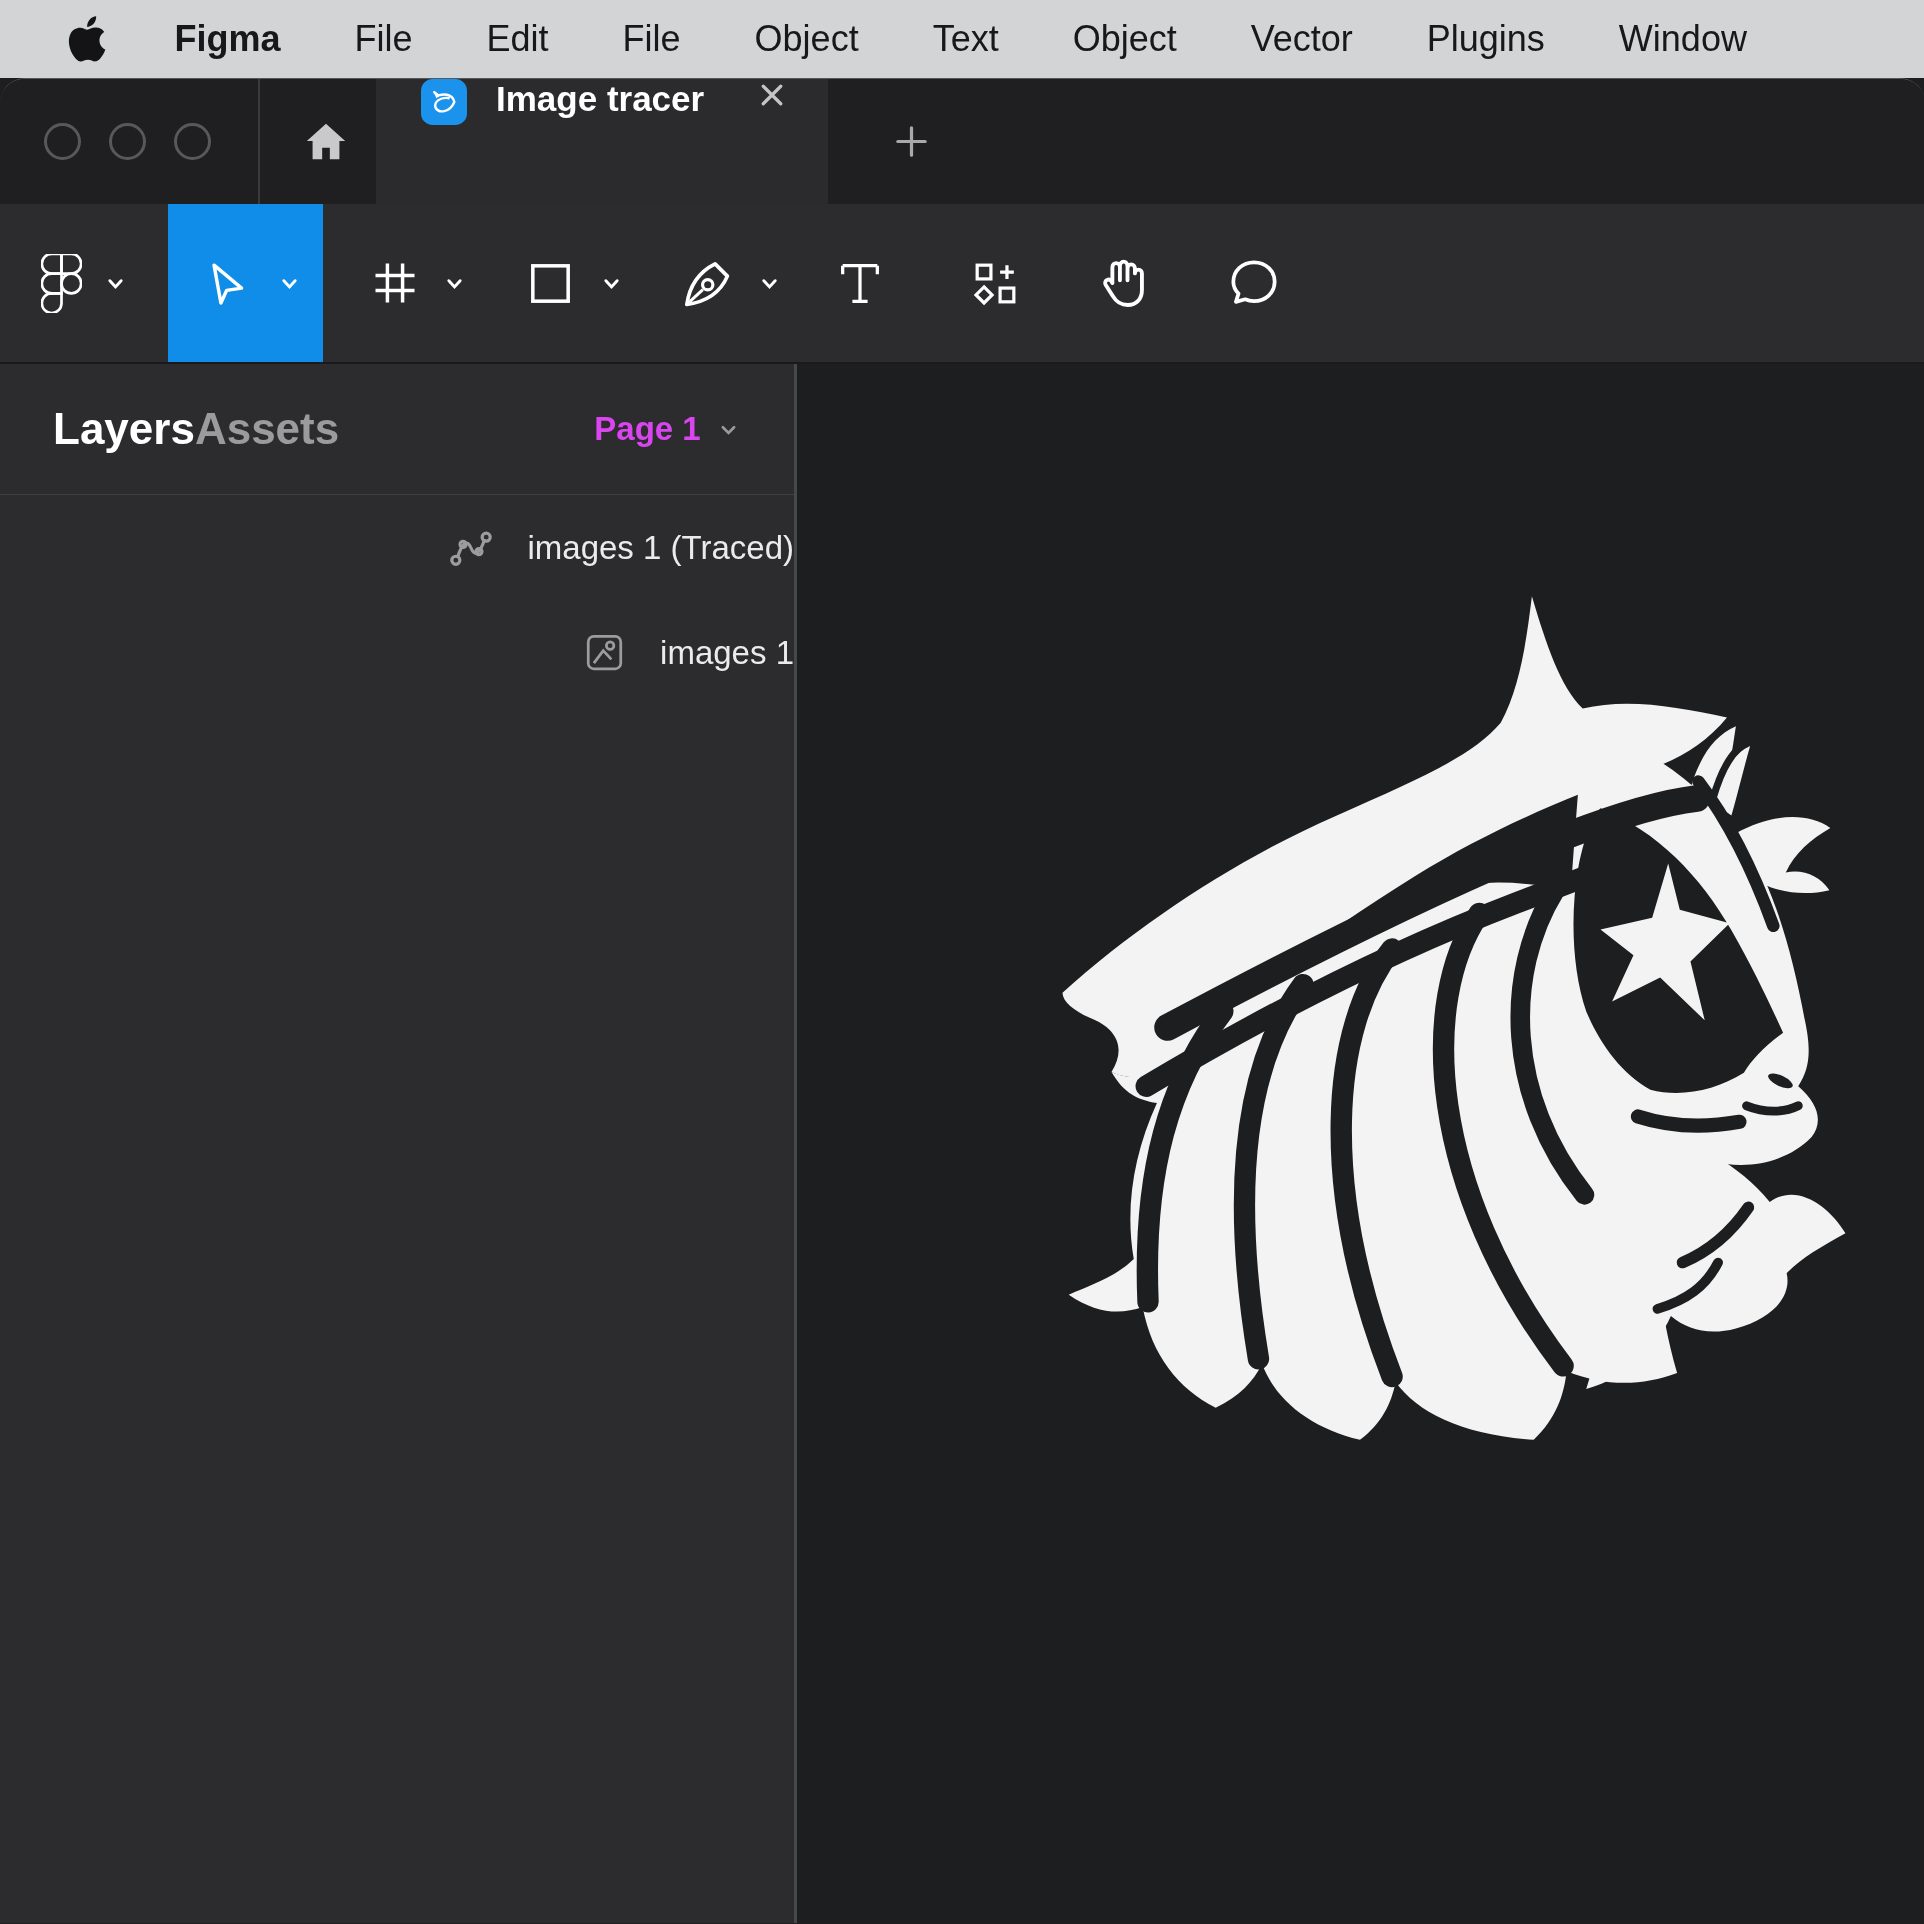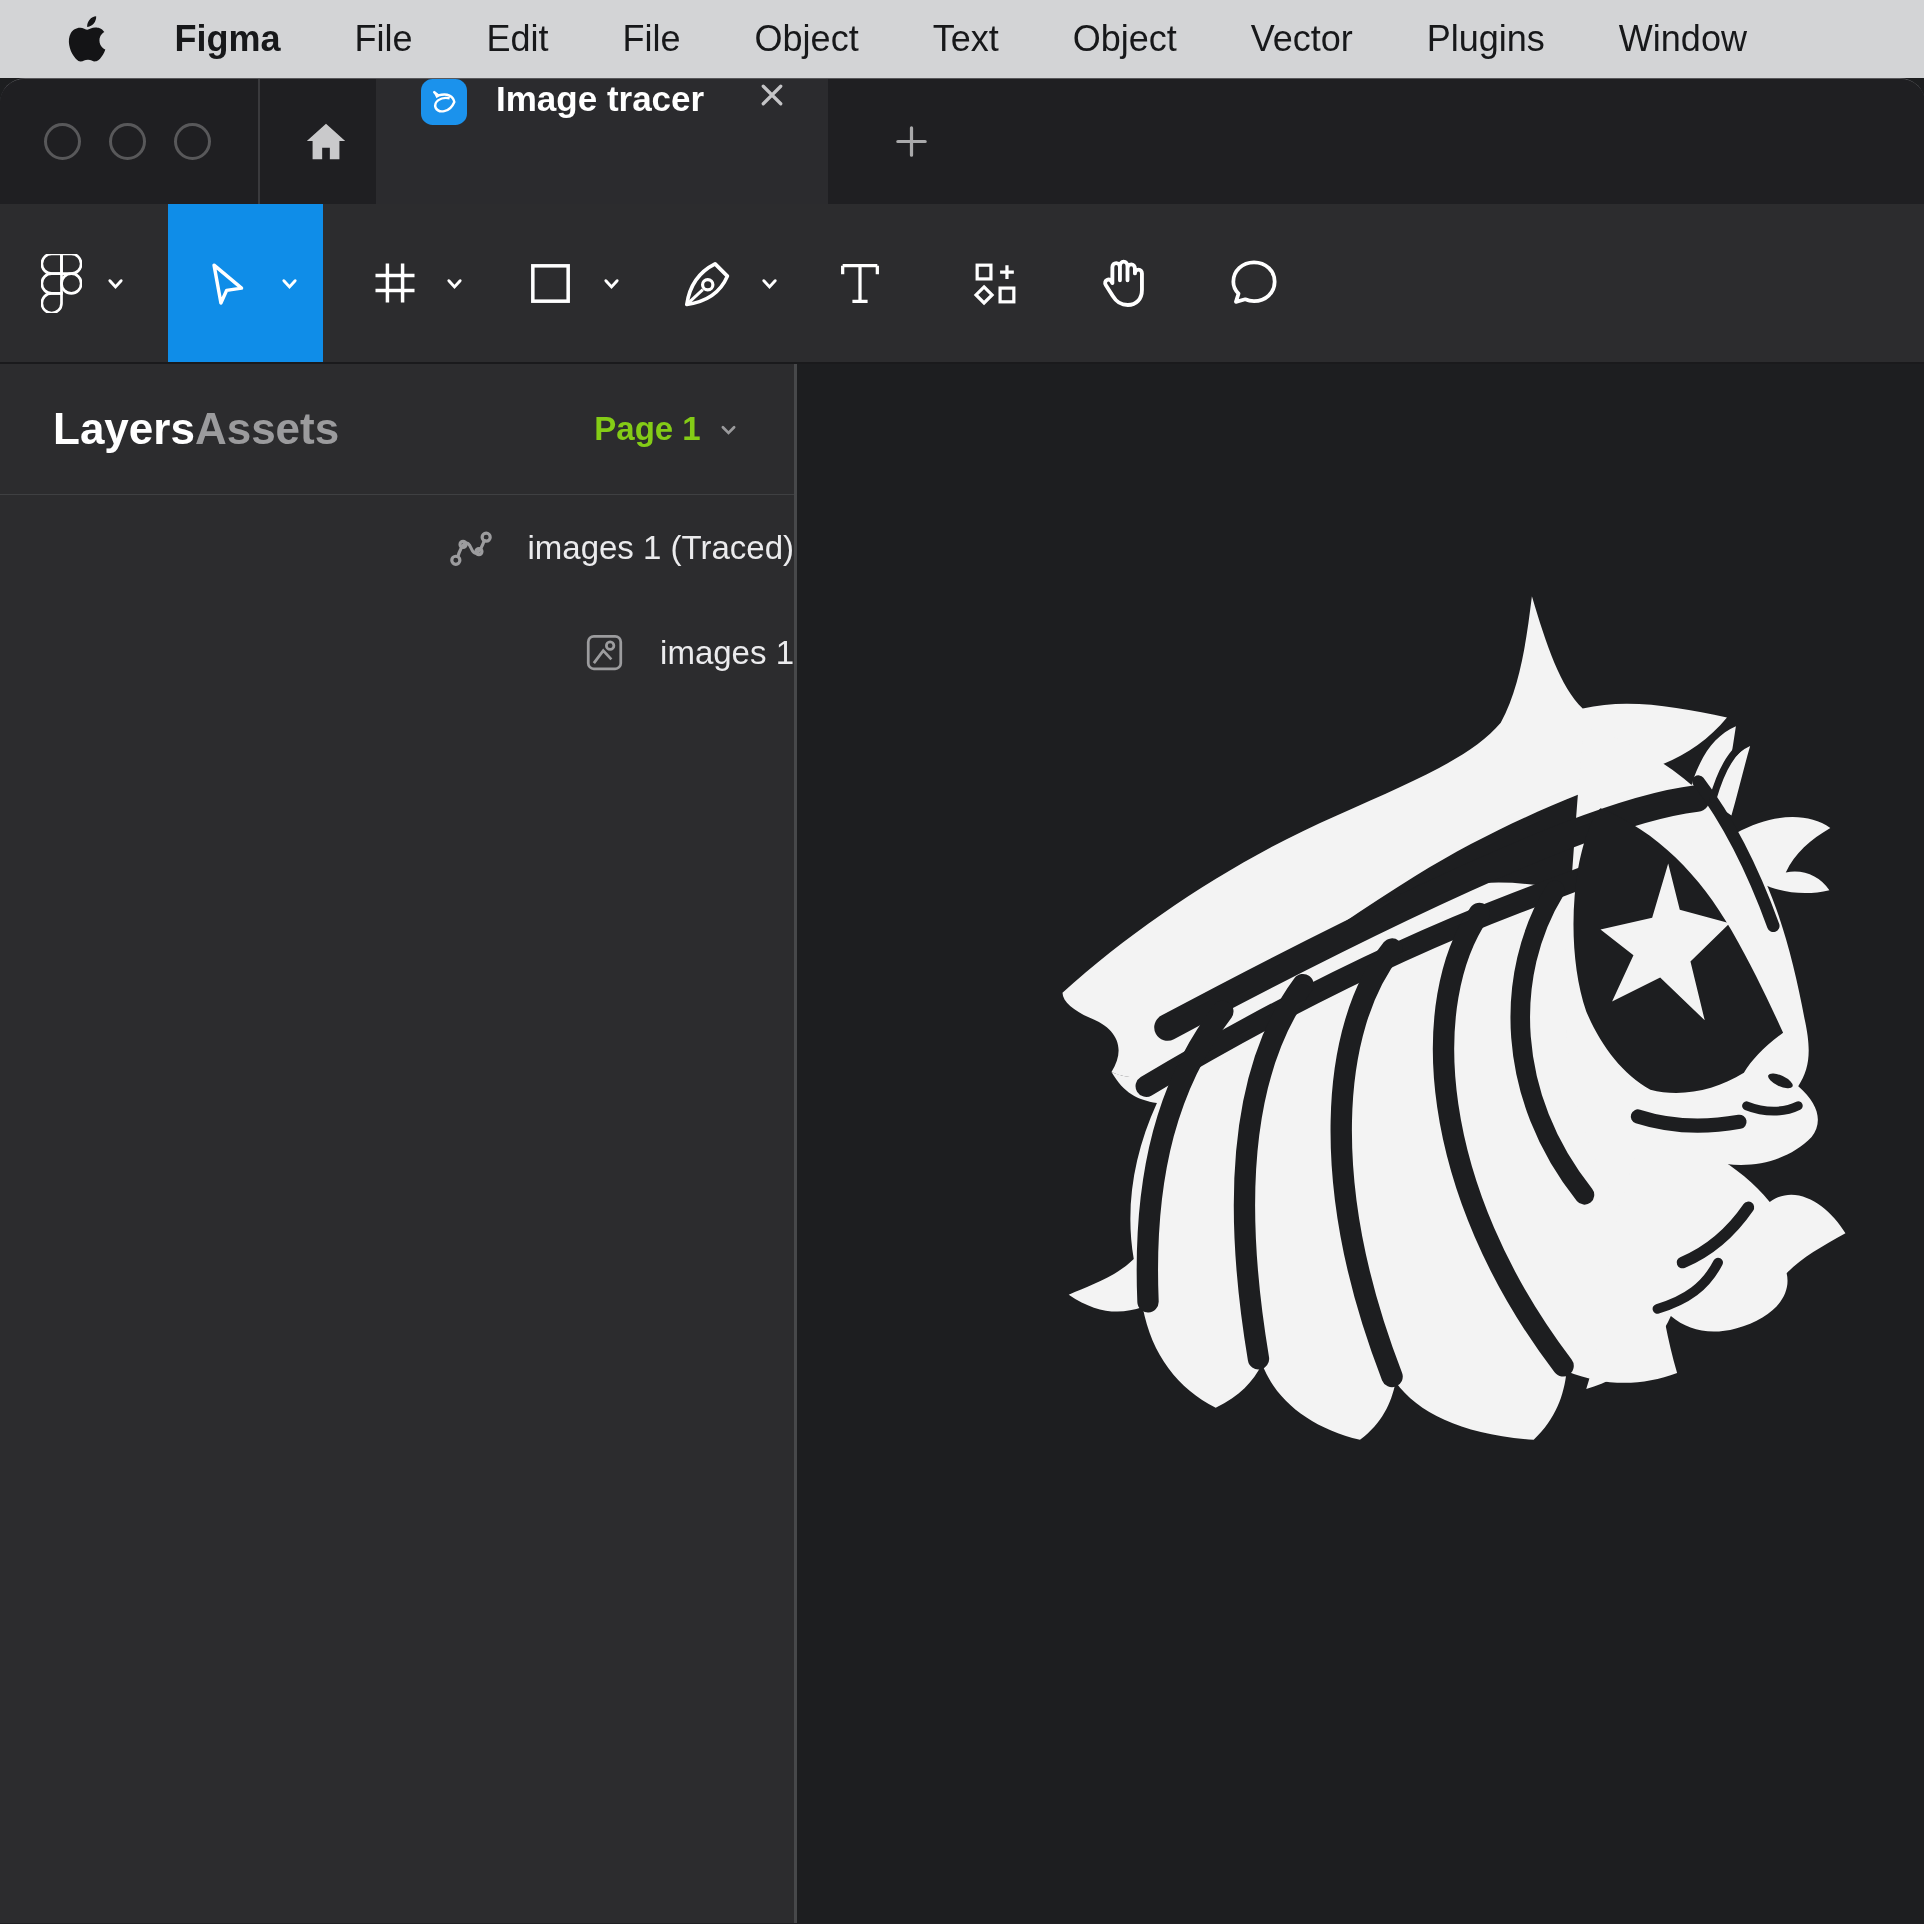--- a/index.html
+++ b/index.html
@@ -42,21 +42,21 @@
 
   
   .main { display:flex; height:1559px; }
   .sidebar { width:797px; flex:0 0 auto; background:#2c2c2e; border-right:3.6px solid #47484a; }
   .panel-header { position:relative; height:131px; border-bottom:1.8px solid #3f4042;
     display:flex; align-items:center; }
   .panel-tab { font-size:44px; }
   .panel-tab.active { color:#ffffff; font-weight:700; margin-left:53px; }
   .panel-tab.inactive { color:#9b9b9d; font-weight:600; }
   .page-select { margin-left:auto; margin-right:52px; display:flex; align-items:center; gap:14.3px; }
-  .page-select span { font-size:33px; font-weight:600; color:#84cc16; }
+  .page-select span { font-size:33px; font-weight:600; color:#d946ef; }
   .layer-row { height:105px; display:flex; align-items:center;justify-content:flex-end; }
   .layer-icon { width:52px; margin-left:50px; flex:0 0 auto; display:flex; align-items:center; justify-content:center; }
   .layer-name { margin-left:30px; font-size:33px; color:#ebebed; }
 
   .canvas { position:relative; flex:1; background:#1d1e20; }
   .lion { position:absolute; left:237px; top:218px; width:864px; height:922px; }
 </style>
 </head>
 <body>
 

